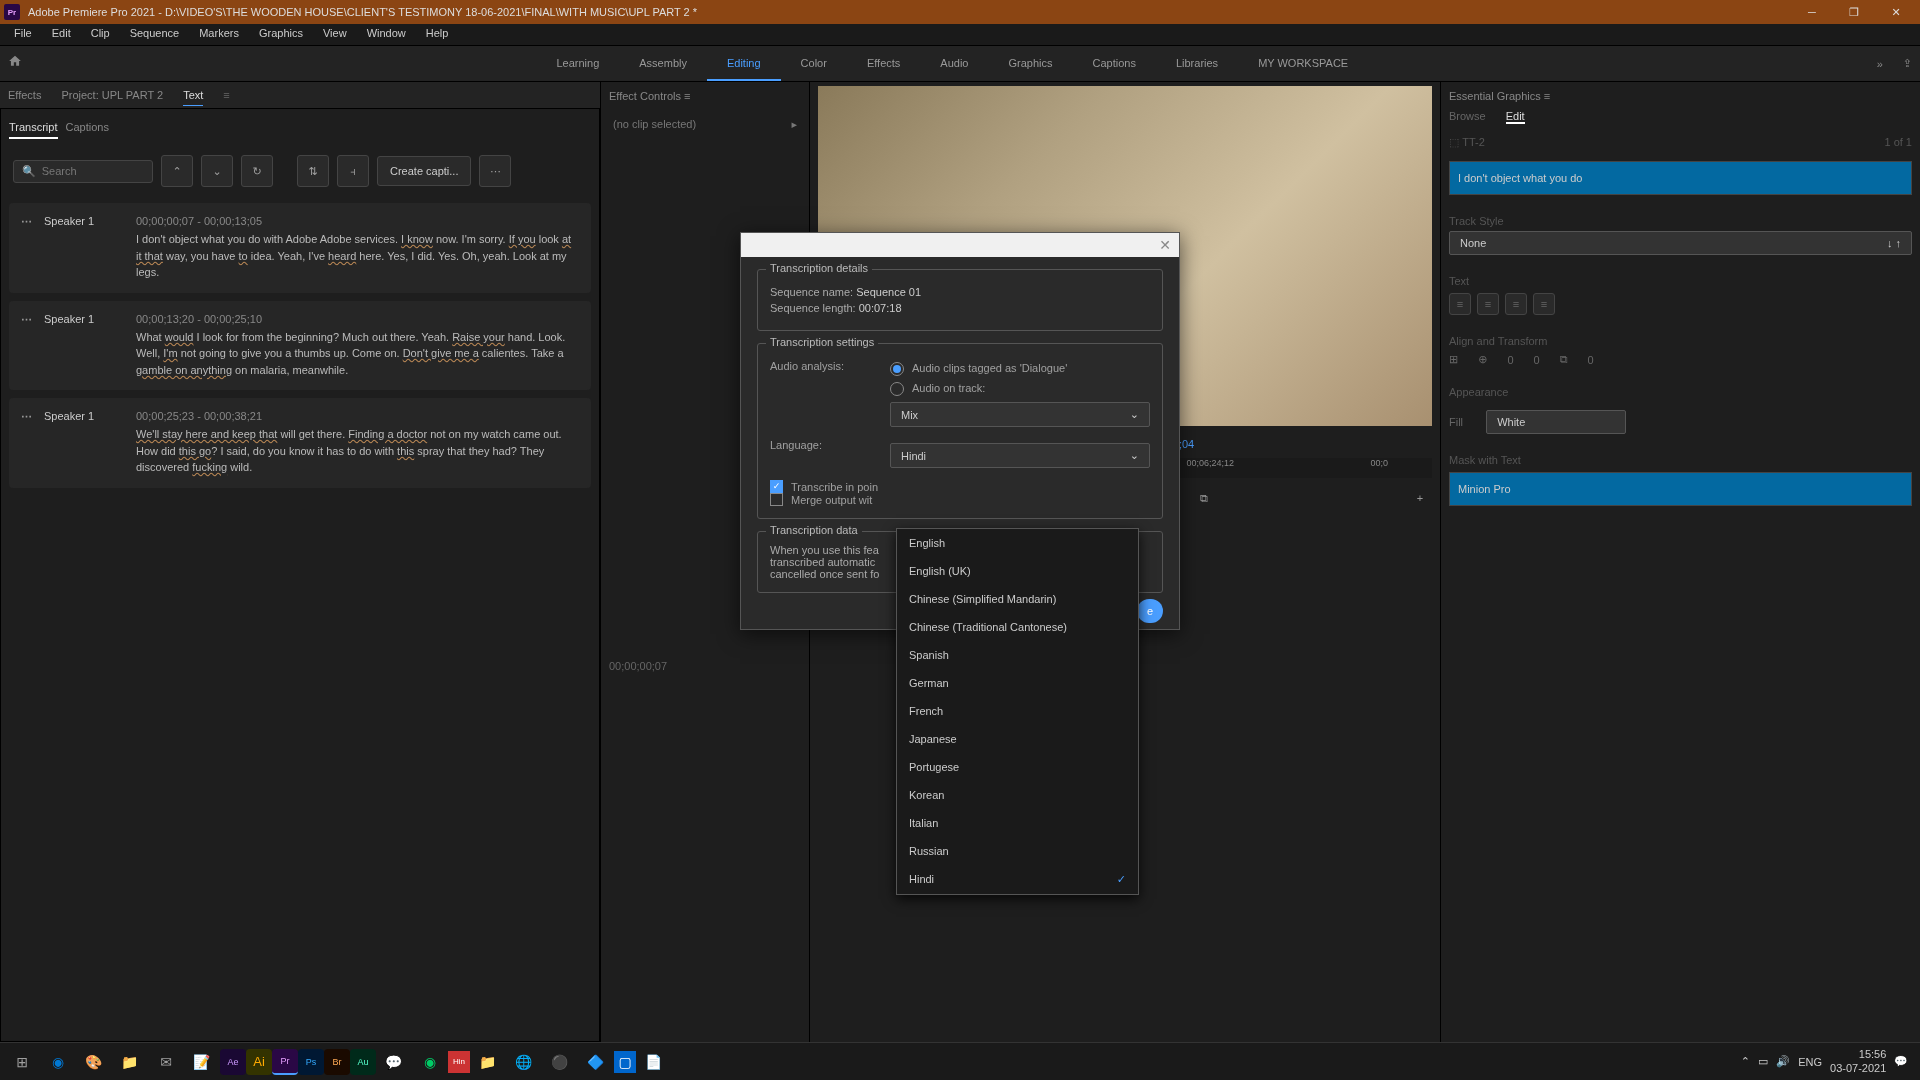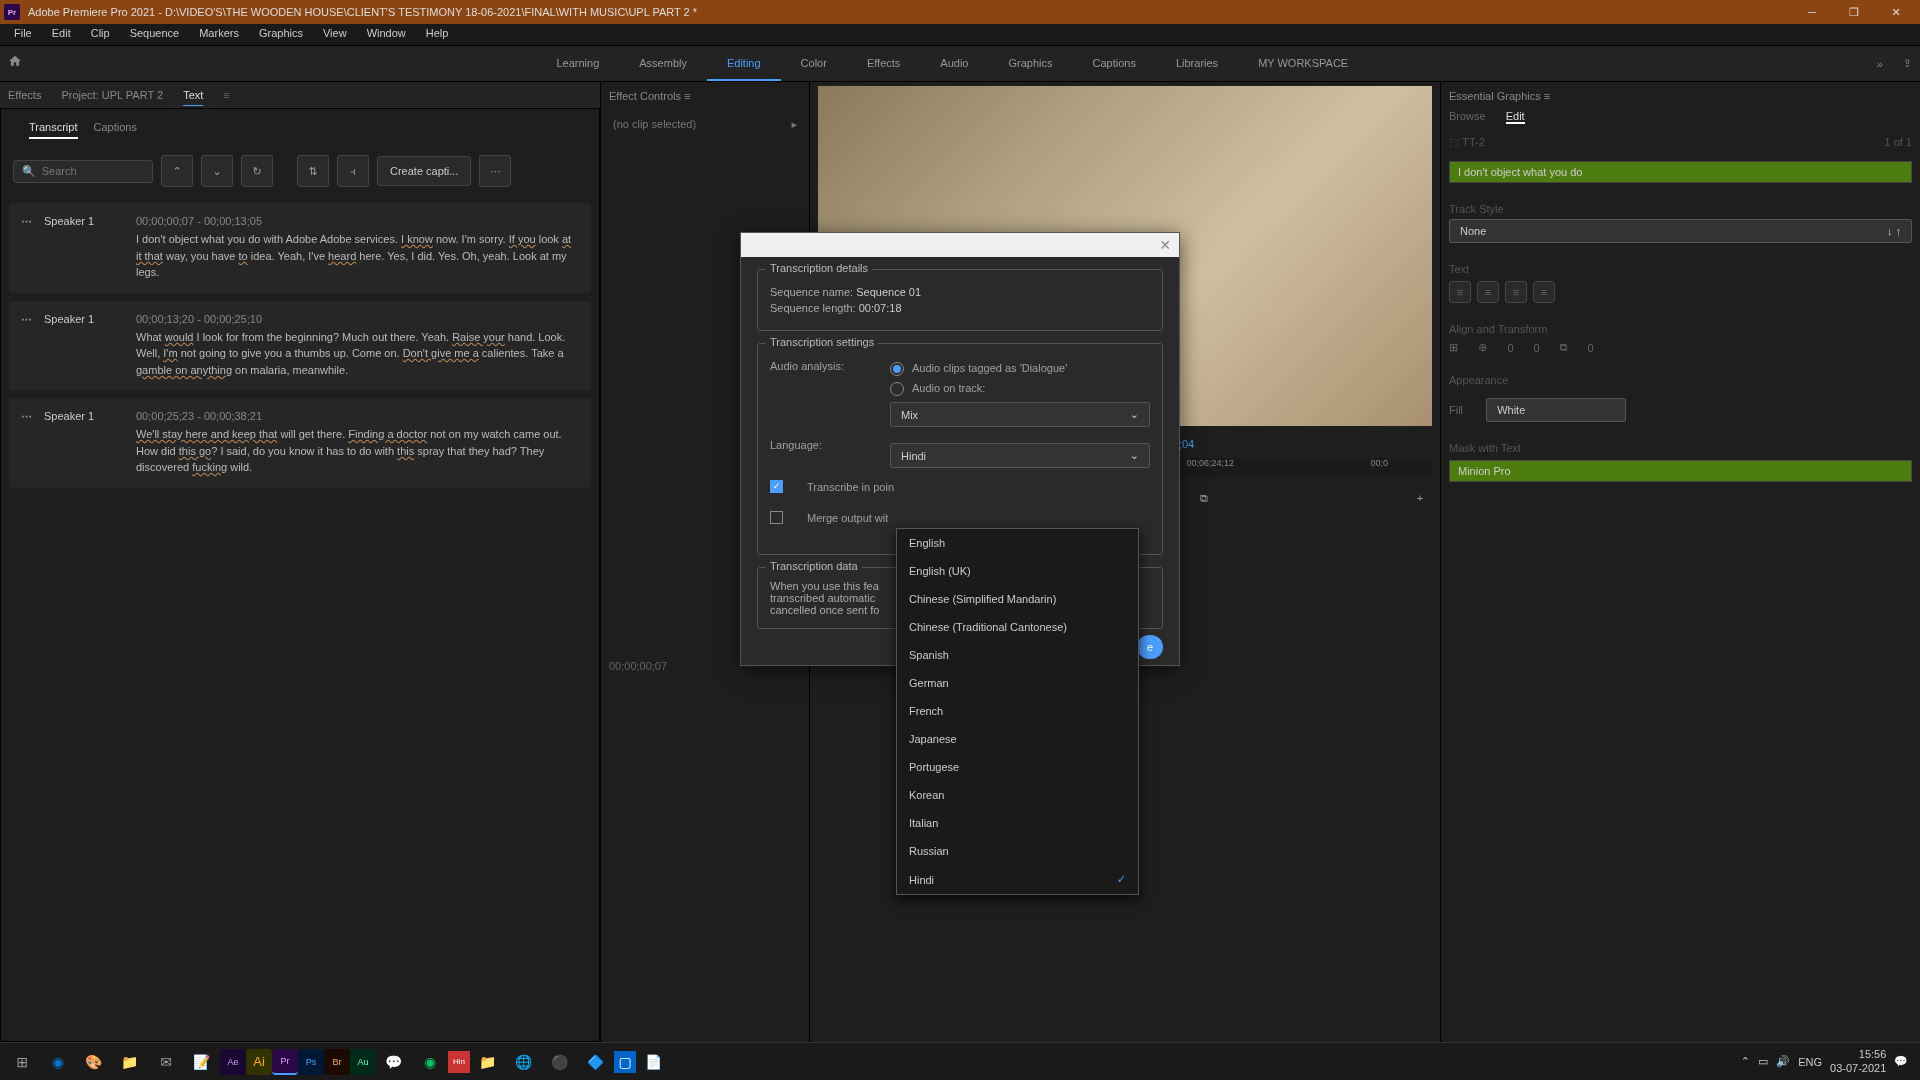--- a/index.html
+++ b/index.html
@@ -14,21 +14,21 @@
 .home-ic{width:20px;height:20px}
 .workspaces{display:flex;gap:0;margin:0 auto}
 .ws{padding:10px 20px;color:#999}
 .ws.active{color:#4a9eff;border-bottom:2px solid #4a9eff}
 .main{display:flex;height:calc(100% - 24px - 22px - 36px - 38px)}
 .left-col{width:600px;display:flex;flex-direction:column}
 .panel-tabs{height:26px;display:flex;align-items:center;padding:0 8px;background:#232323;gap:20px}
 .ptab{color:#888;padding:4px 0}
 .ptab.active{color:#ddd;border-bottom:1px solid #4a9eff}
 .text-panel{flex:1;background:#1e1e1e;display:flex;flex-direction:column;border:1px solid #000}
-.text-tabs{display:flex;gap:16px;padding:8px 28px}
+.text-tabs{display:flex;gap:8px;padding:8px 8px}
 .ttab{color:#888;padding:4px 0}
 .ttab.active{color:#ddd;border-bottom:2px solid #fff}
 .text-toolbar{display:flex;gap:8px;padding:8px 12px;align-items:center}
 .search-box{display:flex;align-items:center;background:#2a2a2a;border:1px solid #444;border-radius:3px;padding:4px 8px;width:140px}
 .sq-btn{width:32px;height:32px;background:#2a2a2a;border:1px solid #444;border-radius:3px;display:flex;align-items:center;justify-content:center}
 .create-btn{padding:8px 12px;background:#2a2a2a;border:1px solid #444;border-radius:3px;color:#ccc}
 .transcript-list{flex:1;overflow:auto;padding:8px}
 .ts-item{background:#262626;border-radius:4px;padding:12px;margin-bottom:8px;display:flex;gap:12px}
 .ts-dots{color:#999;font-weight:bold}
 .ts-speaker{color:#ccc;font-weight:500;width:80px}
@@ -44,21 +44,21 @@
 .prog-video{height:340px;background:#000;margin:4px 8px;position:relative;display:flex;align-items:center;justify-content:center;overflow:hidden}
 .video-placeholder{width:100%;height:100%;background:linear-gradient(135deg,#8a7a5a 0%,#b0a080 30%,#d0c0a0 60%,#a89070 100%);position:relative}
 .prog-ctrl{padding:8px;display:flex;align-items:center;gap:8px;justify-content:center}
 .prog-ruler{height:20px;background:#1a1a1a;margin:0 8px;position:relative}
 .prog-btns{display:flex;gap:10px;padding:8px;justify-content:center;align-items:center}
 .pbtn{width:24px;height:24px;display:flex;align-items:center;justify-content:center;color:#999}
 .right-col{width:480px;background:#1e1e1e;border-left:1px solid #000;padding:8px;color:#666}
 .eg-head{color:#888;margin-bottom:8px}
 .eg-tabs{display:flex;gap:20px;margin-bottom:8px}
 .eg-field{margin:6px 0}
-.eg-input{background:#4d7c0f;border:1px solid #444;padding:4px 8px;color:#ccc;width:100%}
+.eg-input{background:#0369a1;border:1px solid #444;padding:10px 8px;color:#ccc;width:100%}
 .bottom{height:380px;display:flex;background:#1a1a1a;border-top:1px solid #000}
 .tl-tools{width:36px;background:#232323;display:flex;flex-direction:column;gap:4px;padding:4px;border-right:1px solid #000}
 .tool{width:28px;height:20px;display:flex;align-items:center;justify-content:center;color:#888}
 .tool.active{color:#4a9eff}
 .tl-main{flex:1;display:flex;flex-direction:column}
 .tl-tabs{height:22px;display:flex;align-items:center;background:#232323;padding:0 8px;gap:8px}
 .tl-tab{padding:2px 8px;color:#888}
 .tl-tab.active{color:#ddd;border-bottom:1px solid #4a9eff}
 .tl-time{height:34px;display:flex}
 .tl-tc{width:220px;padding:8px;color:#4a9eff;font-size:16px}
@@ -73,26 +73,26 @@
 .modal-close{color:#888;font-size:14px}
 .modal-body{padding:12px 16px}
 .fieldset{border:1px solid #555;border-radius:3px;padding:12px;margin-bottom:12px;position:relative}
 .fs-legend{position:absolute;top:-8px;left:8px;background:#2a2a2a;padding:0 4px;color:#bbb;font-size:11px}
 .fs-row{margin:4px 0;color:#aaa}
 .fs-row b{color:#ccc;font-weight:normal}
 .radio-row{display:flex;gap:8px;margin:6px 0}
 .radio{width:14px;height:14px;border-radius:50%;border:1px solid #888;display:flex;align-items:center;justify-content:center}
 .radio.checked::after{content:'';width:8px;height:8px;border-radius:50%;background:#4a9eff}
 .select{background:#333;border:1px solid #555;padding:5px 10px;color:#ccc;display:flex;justify-content:space-between;align-items:center;border-radius:2px;margin-top:4px}
-.chk-row{display:flex;align-items:center;gap:24px;margin:18px 0}
+.chk-row{display:flex;align-items:center;gap:8px;margin:0 0}
 .chk{width:13px;height:13px;border:1px solid #888}
 .chk.checked{background:#4a9eff;border-color:#4a9eff}
 .chk.checked::after{content:'✓';color:#fff;font-size:9px;display:block;text-align:center;line-height:11px}
 .dropdown{position:absolute;top:528px;left:896px;width:243px;background:#1a1a1a;border:1px solid #555;z-index:200;box-shadow:0 4px 12px rgba(0,0,0,0.8)}
-.dd-item{padding:8px 12px;color:#ccc;display:flex;justify-content:space-between;align-items:center}
+.dd-item{padding:8px 12px;color:#ccc;display:flex;justify-content:space-between;}
 .taskbar{position:absolute;bottom:0;left:0;right:0;height:38px;background:#1a1a1a;display:flex;align-items:center;padding:0 4px;border-top:1px solid #333}
 .tb-icon{width:36px;height:36px;display:flex;align-items:center;justify-content:center;font-size:14px}
 .tb-right{margin-left:auto;display:flex;align-items:center;gap:8px;color:#ccc;padding-right:8px}
 .tb-time{text-align:right;font-size:10px;line-height:1.2}
 svg{width:14px;height:14px;fill:currentColor}
 </style>
 </head>
 <body>
 
 <div class="titlebar">

